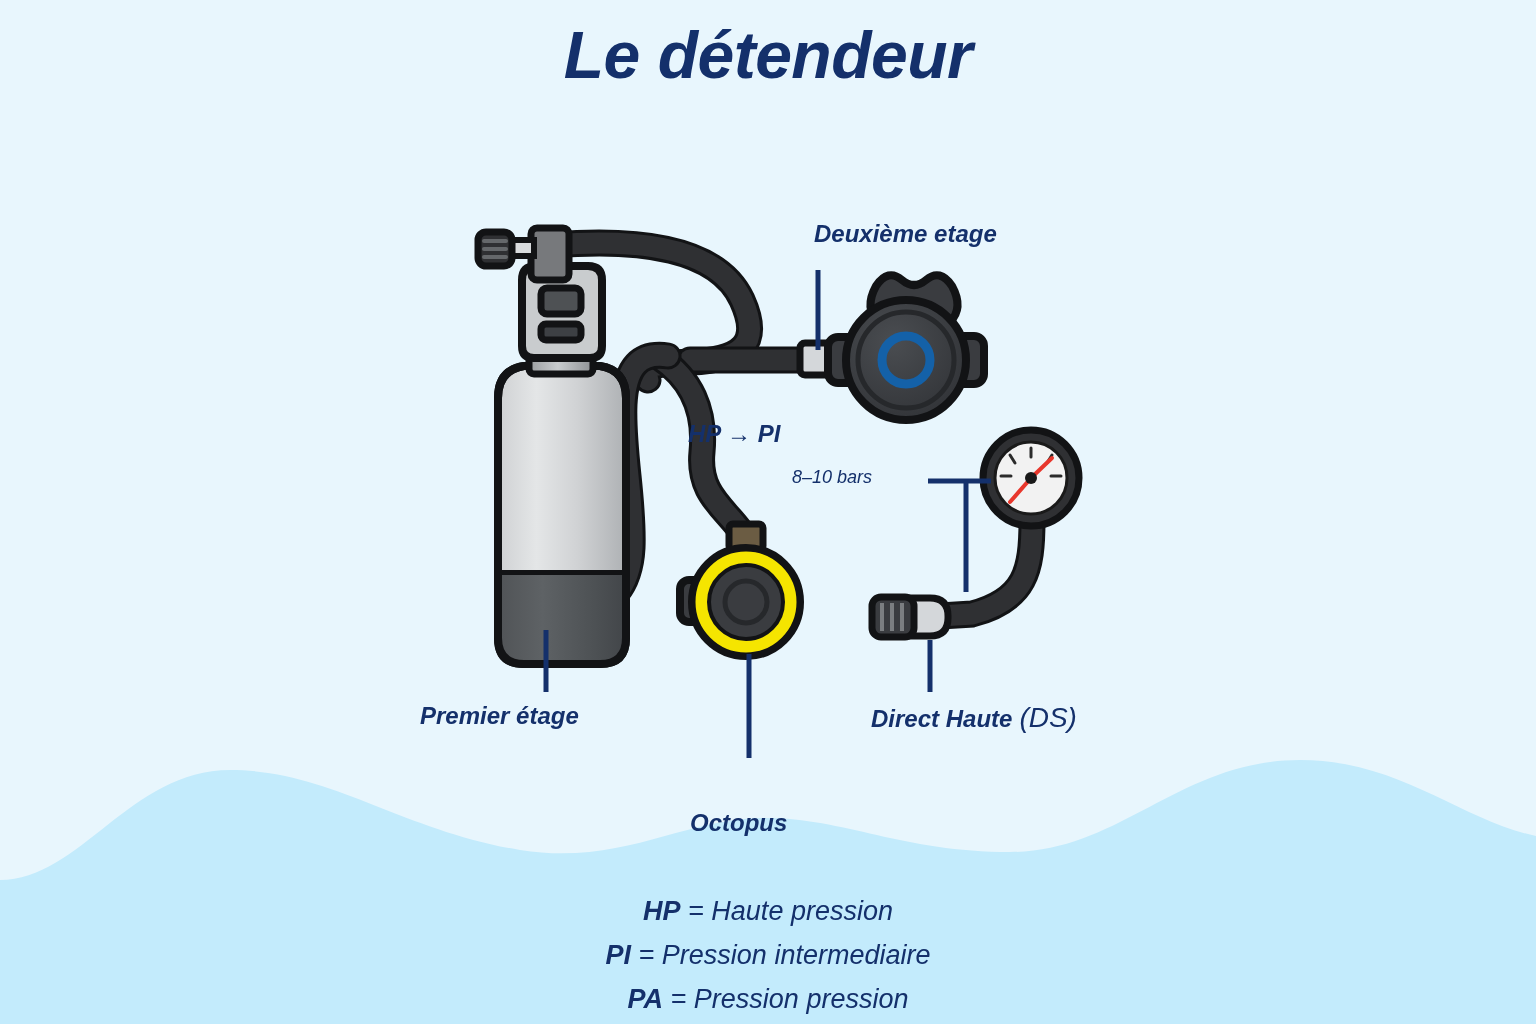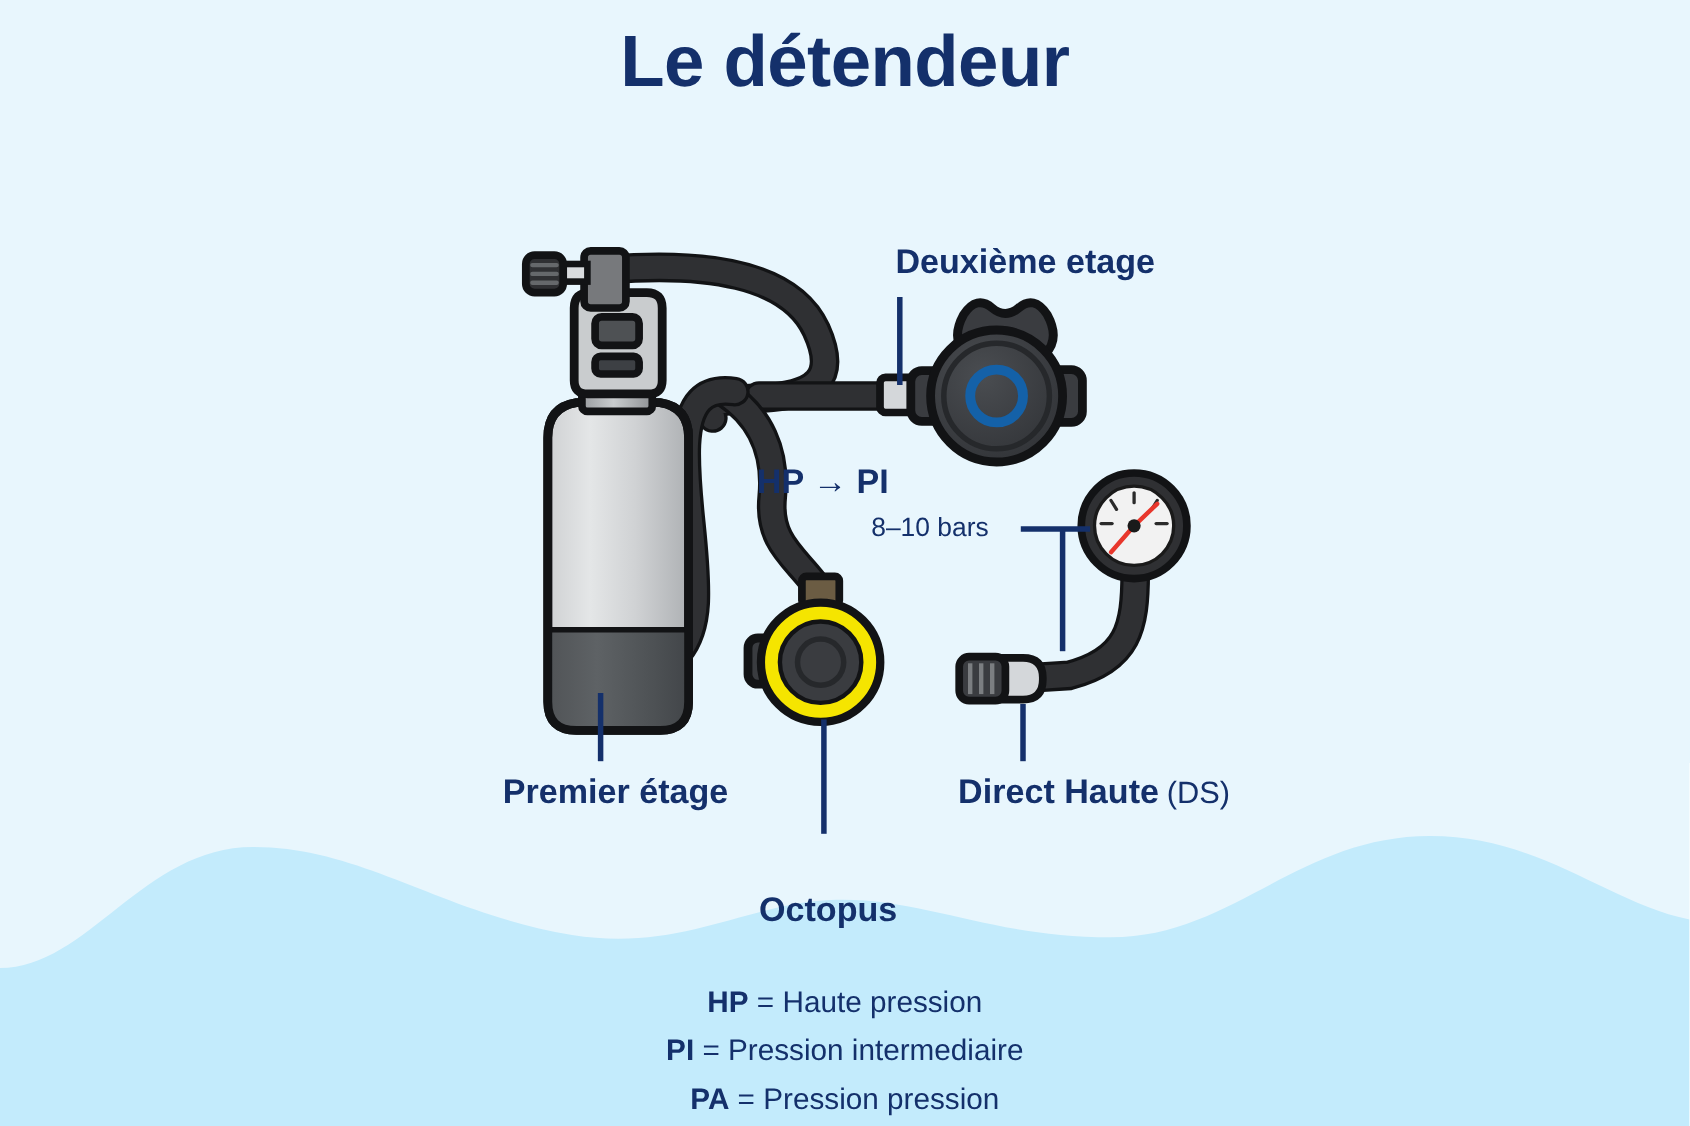--- a/index.html
+++ b/index.html
@@ -7,20 +7,21 @@
     padding: 0;
     background: #ffffff;
   }
   #stage {
     position: relative;
     width: 1536px;
     height: 1024px;
     background: #e8f6fd;
     overflow: hidden;
     font-family: "Liberation Sans", sans-serif;
+    font-style: italic;
   }
   #bgsvg, #artsvg {
     position: absolute;
     left: 0;
     top: 0;
     width: 1536px;
     height: 1024px;
   }
   .lbl {
     position: absolute;
@@ -31,30 +32,30 @@
   .title {
     left: 0;
     top: 22px;
     width: 1536px;
     text-align: center;
     font-size: 66px;
     font-weight: bold;
     letter-spacing: -0.5px;
   }
   .cap {
-    font-size: 31px;
+    font-size: 24px;
     font-weight: bold;
   }
   .cap-light {
     font-size: 28px;
     font-weight: normal;
     margin-top: 19px;
   }
   .bars {
-    font-size: 24px;
+    font-size: 18px;
     font-weight: normal;
   }
   .legend-row {
     position: absolute;
     width: 1536px;
     left: 0;
     text-align: center;
     color: #14306b;
     font-size: 27px;
     line-height: 1;
@@ -220,21 +221,21 @@
   </svg>
 
   <div class="lbl title">Le détendeur</div>
 
   <div class="lbl cap" style="left:814px; top:222px;">Deuxième etage</div>
 
   <div class="lbl cap" style="left:688px; top:422px;">HP → PI</div>
 
   <div class="lbl bars" style="left:792px; top:468px;">8–10 bars</div>
 
-  <div class="lbl cap" style="left:457px; top:704px;">Premier étage</div>
+  <div class="lbl cap" style="left:420px; top:704px;">Premier étage</div>
 
   <div class="lbl cap" style="left:690px; top:811px;">Octopus</div>
 
   <div class="lbl" style="left:871px; top:704px;">
     <span class="cap">Direct Haute</span><span class="cap-light" style="margin-left:7px;">(DS)</span>
   </div>
 
   <div class="legend-row" style="top:898px;">
     <b>HP</b><span> = </span><span>Haute pression</span>
   </div>

